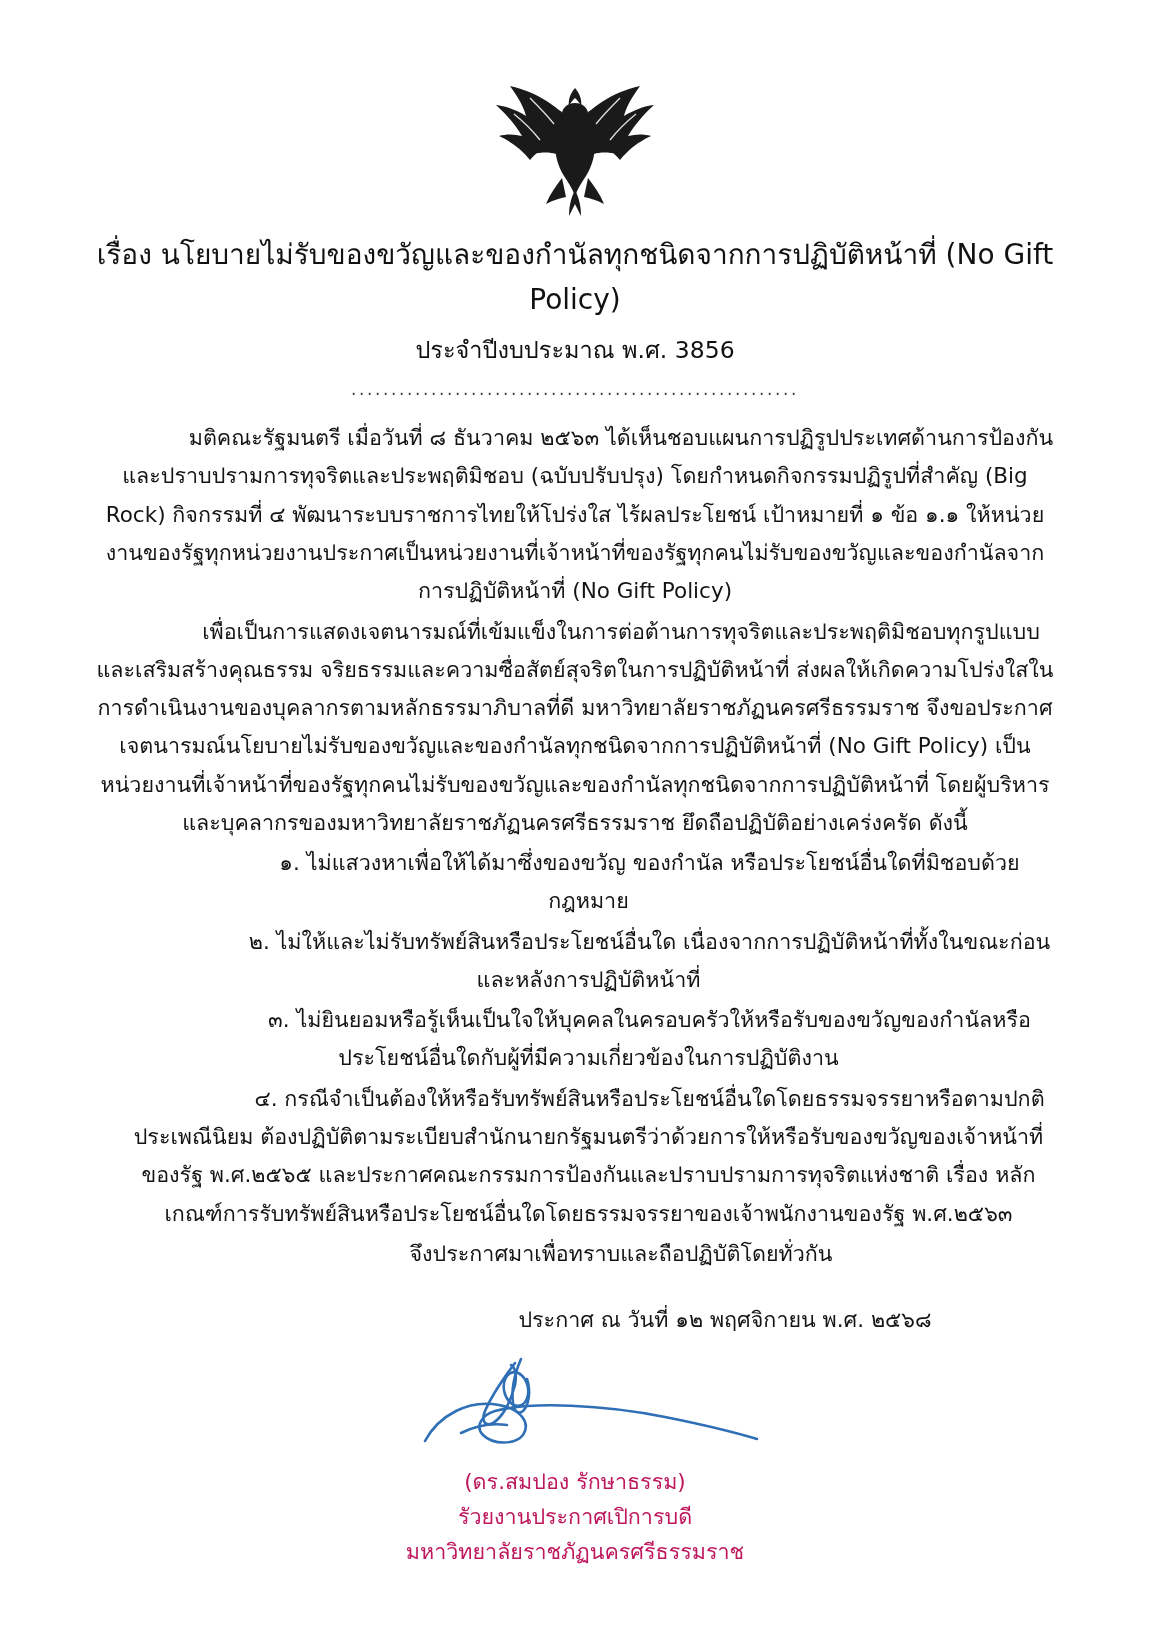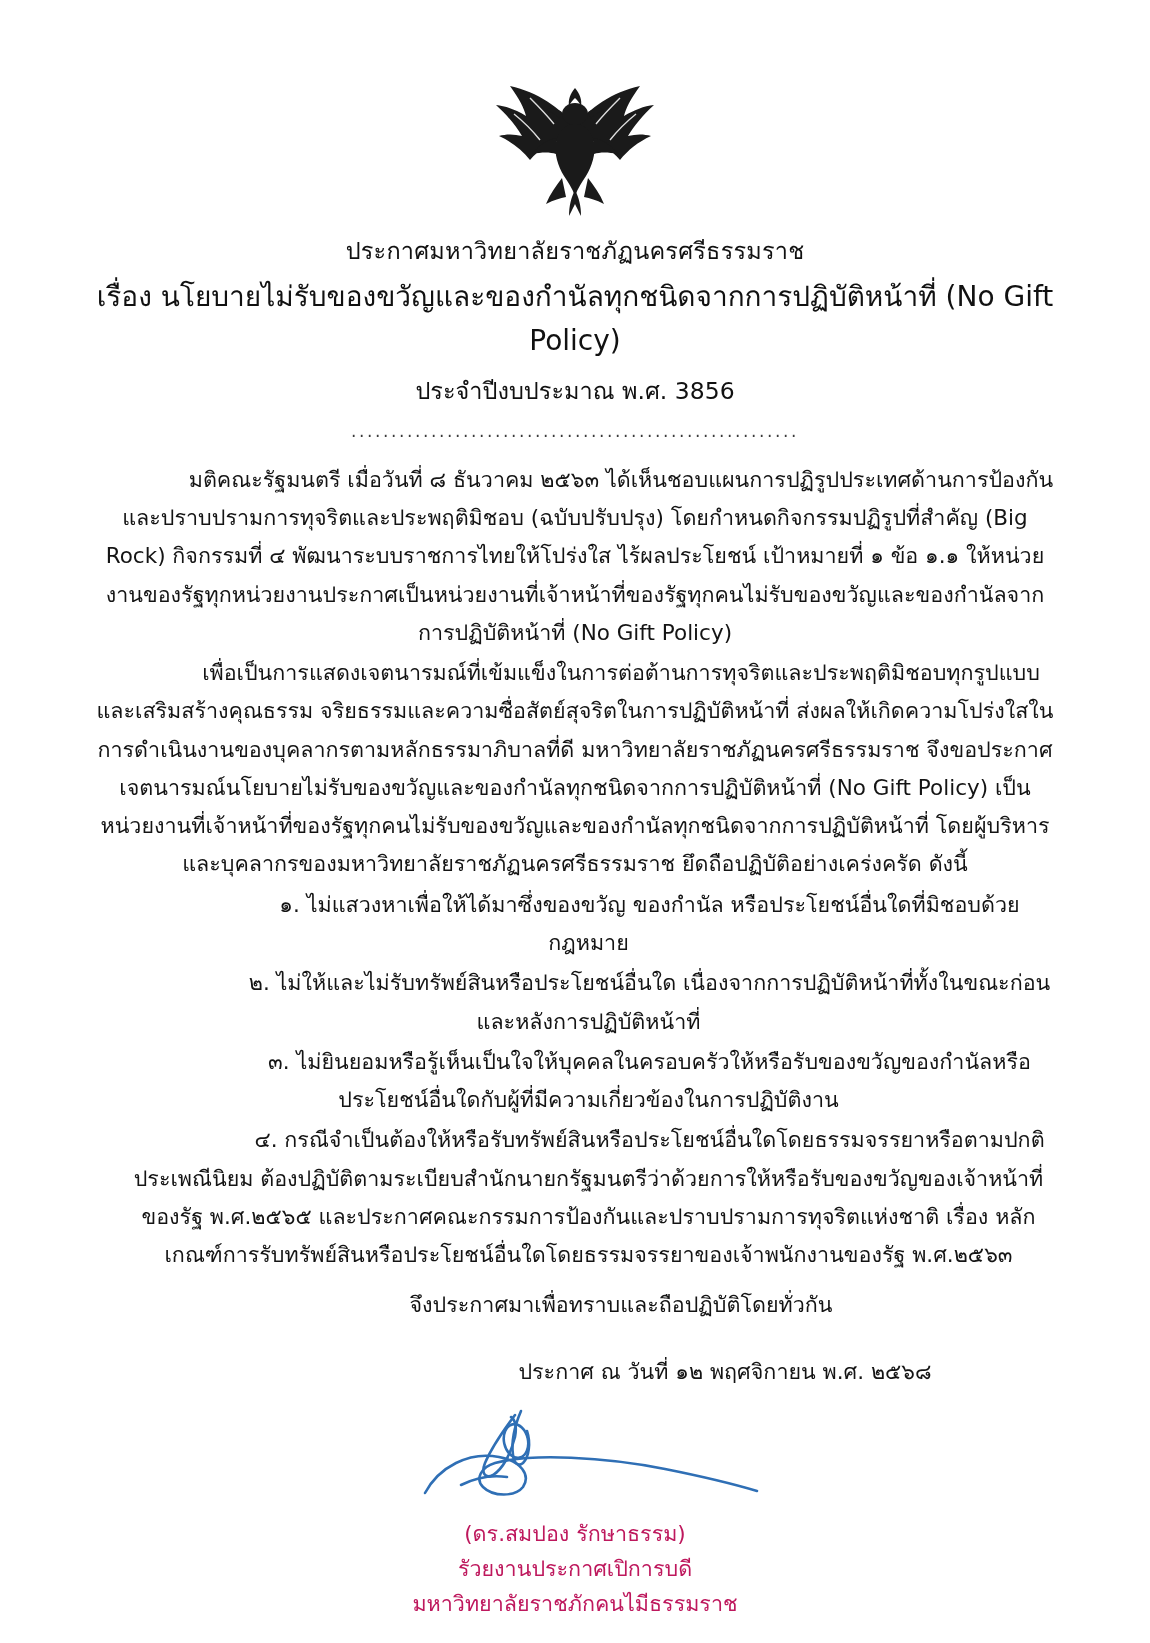--- a/index.html
+++ b/index.html
@@ -77,21 +77,21 @@
   .para {
     margin: 0 0 2px 0;
     text-indent: 92px;
   }
   .para.item {
     text-indent: 122px;
     margin-left: 27px;
   }
   .para.closing {
     text-indent: 92px;
-    margin-top: 12px;
+    margin-top: 2px;
   }
   .para.announce-date {
     text-indent: 0;
     margin-top: 28px;
     padding-left: 300px;
   }
 
   
   .sign-block {
     margin-top: 6px;
@@ -146,21 +146,20 @@
             <path d="M24 36 C34 44 42 52 50 62"></path>
             <path d="M130 20 C122 28 114 36 106 46"></path>
             <path d="M146 36 C136 44 128 52 120 62"></path>
           </g>
         </g>
       </svg>
     </span>
   </div>
 
   <div class="doc-header">
-    <div class="doc-title">ประกาศมหาวิทยาลัยราชภัฏนครศรีธรรมราช</div>
     <div class="doc-subject">เรื่อง  นโยบายไม่รับของขวัญและของกำนัลทุกชนิดจากการปฏิบัติหน้าที่ (No Gift Policy)</div>
     <div class="doc-fiscal">ประจำปีงบประมาณ พ.ศ. 3856</div>
   </div>
   <div class="dot-rule">........................................................</div>
 
   <div class="body-text">
     <p class="para">มติคณะรัฐมนตรี เมื่อวันที่ ๘ ธันวาคม ๒๕๖๓ ได้เห็นชอบแผนการปฏิรูปประเทศด้านการป้องกันและปราบปรามการทุจริตและประพฤติมิชอบ (ฉบับปรับปรุง) โดยกำหนดกิจกรรมปฏิรูปที่สำคัญ (Big Rock) กิจกรรมที่ ๔ พัฒนาระบบราชการไทยให้โปร่งใส ไร้ผลประโยชน์ เป้าหมายที่ ๑ ข้อ ๑.๑ ให้หน่วยงานของรัฐทุกหน่วยงานประกาศเป็นหน่วยงานที่เจ้าหน้าที่ของรัฐทุกคนไม่รับของขวัญและของกำนัลจากการปฏิบัติหน้าที่ (No Gift Policy)</p>
     <p class="para">เพื่อเป็นการแสดงเจตนารมณ์ที่เข้มแข็งในการต่อต้านการทุจริตและประพฤติมิชอบทุกรูปแบบและเสริมสร้างคุณธรรม จริยธรรมและความซื่อสัตย์สุจริตในการปฏิบัติหน้าที่ ส่งผลให้เกิดความโปร่งใสในการดำเนินงานของบุคลากรตามหลักธรรมาภิบาลที่ดี มหาวิทยาลัยราชภัฏนครศรีธรรมราช จึงขอประกาศเจตนารมณ์นโยบายไม่รับของขวัญและของกำนัลทุกชนิดจากการปฏิบัติหน้าที่ (No Gift Policy) เป็นหน่วยงานที่เจ้าหน้าที่ของรัฐทุกคนไม่รับของขวัญและของกำนัลทุกชนิดจากการปฏิบัติหน้าที่ โดยผู้บริหารและบุคลากรของมหาวิทยาลัยราชภัฏนครศรีธรรมราช ยึดถือปฏิบัติอย่างเคร่งครัด ดังนี้</p>
 
     <p class="para item">๑. ไม่แสวงหาเพื่อให้ได้มาซึ่งของขวัญ ของกำนัล หรือประโยชน์อื่นใดที่มิชอบด้วยกฎหมาย</p>
@@ -181,16 +180,16 @@
           <path d="M150 18 C138 34 126 52 120 66 C116 76 120 82 128 78 C138 72 146 56 150 40 C152 30 150 22 146 20"></path>
           <path d="M156 14 C150 28 146 44 148 58 C149 66 153 70 158 66 C164 60 166 46 162 34"></path>
           <ellipse cx="151" cy="44" rx="12" ry="17" transform="rotate(-12 151 44)"></ellipse>
           <path d="M60 96 C74 70 104 54 134 60 C156 64 166 78 158 90 C150 100 128 100 118 90 C110 82 116 70 130 66 C166 56 240 60 300 72 C340 80 372 88 392 94"></path>
           <path d="M96 88 C112 80 128 78 142 80"></path>
         </g>
       </svg>
     </span>
     <div class="sign-name">(ดร.สมปอง รักษาธรรม)</div>
     <div class="sign-pos">รัวยงานประกาศเปิการบดี</div>
-    <div class="sign-org">มหาวิทยาลัยราชภักคนไมีธรรมราช</div>
+    <div class="sign-org">มหาวิทยาลัยราชภัฏนครศรีธรรมราช</div>
   </div>
 
 </div>
 
 </body></html>

